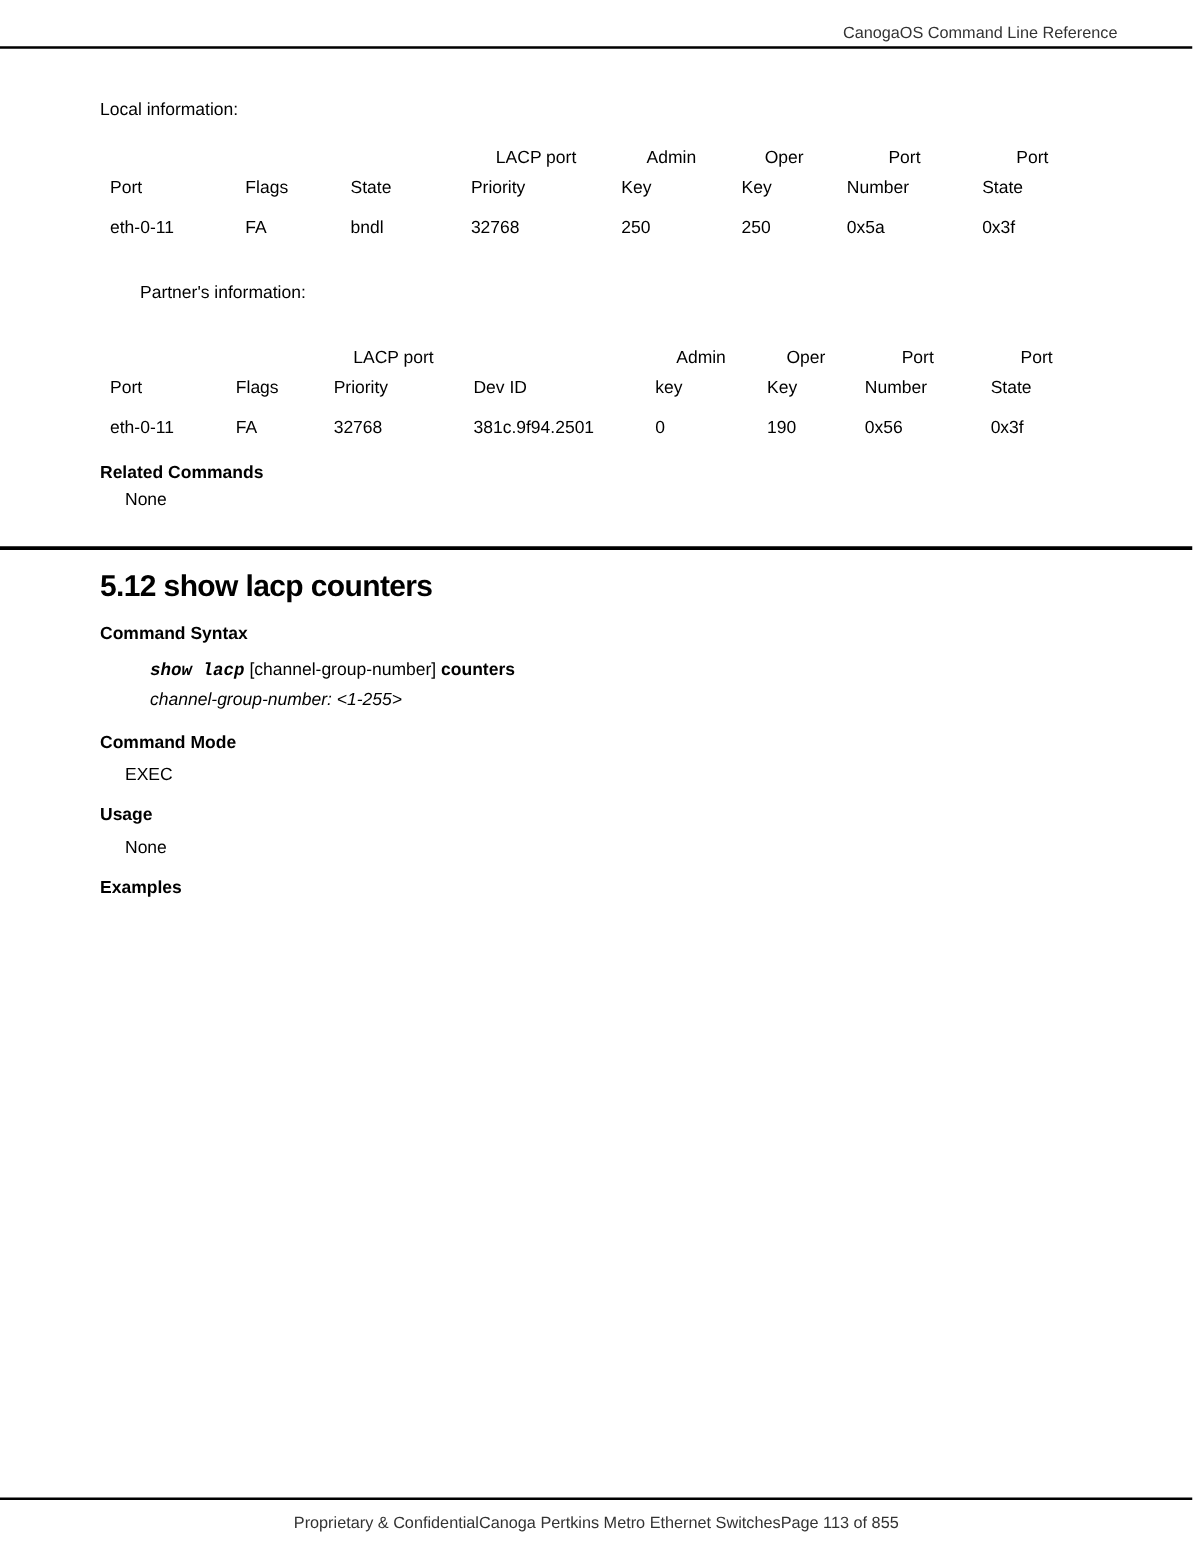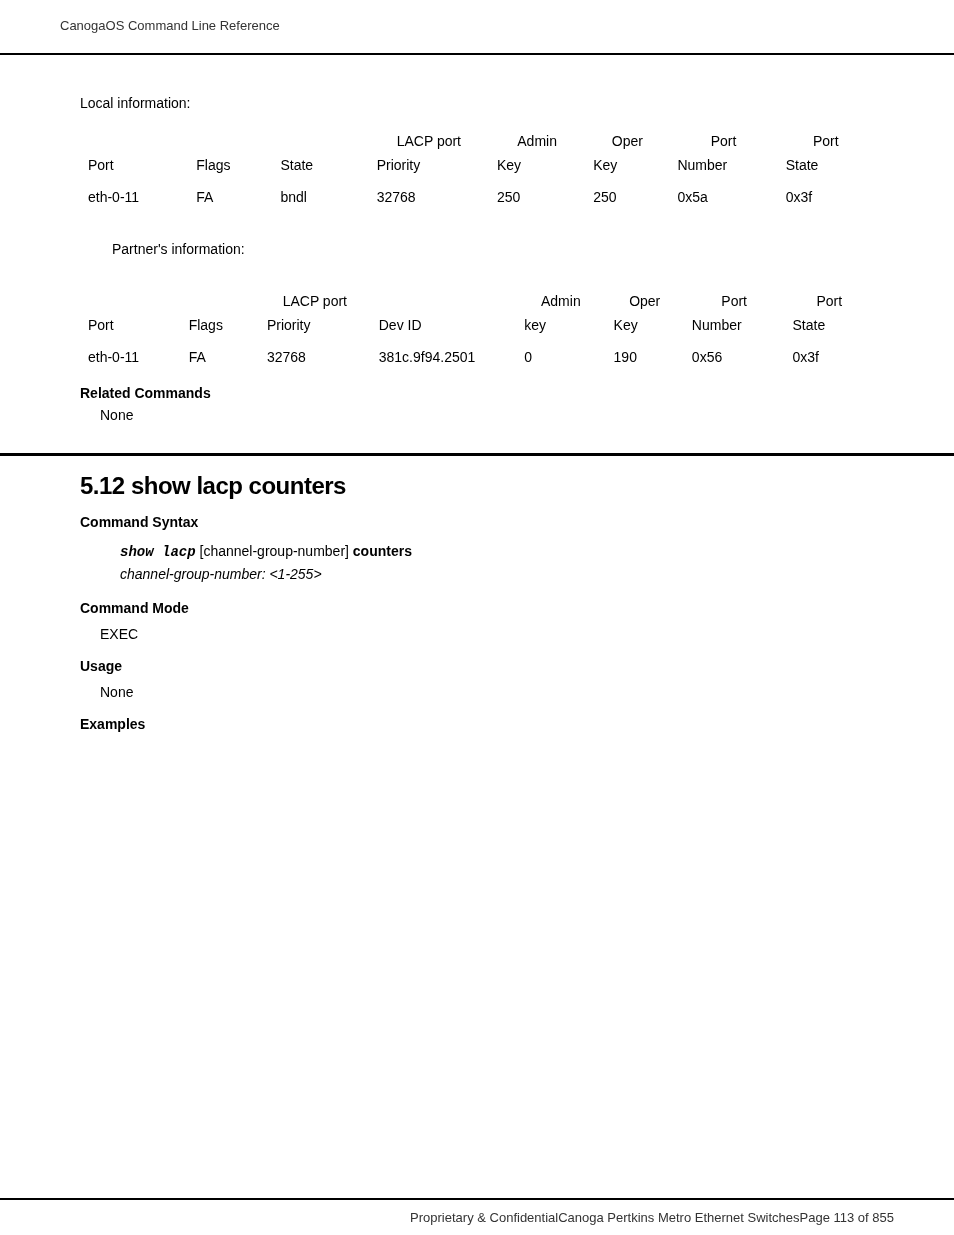--- a/index.html
+++ b/index.html
@@ -16,22 +16,22 @@
     .page-container {
       width: 954px;
       min-height: 1235px;
       padding: 0;
       position: relative;
     }
 
     
     .page-header {
       display: flex;
-      justify-content: flex-start;
-      padding: 18px 60px 20px 60px;
+      justify-content: flex-end;
+      padding: 18px 60px 4px 60px;
       border-bottom: 2px solid #000;
     }
 
     .header-title {
       font-size: 13px;
       color: #333;
     }
 
     
     .content {
@@ -130,21 +130,21 @@
     }
 
     
     .page-footer {
       position: absolute;
       bottom: 0;
       left: 0;
       right: 0;
       border-top: 2px solid #000;
       display: flex;
-      justify-content: flex-end;
+      justify-content: center;
       padding: 10px 60px;
       font-size: 13px;
       color: #333;
     }
 
     .top-header-row td {
       font-size: 14px;
       padding-bottom: 2px;
       text-align: center;
     }

